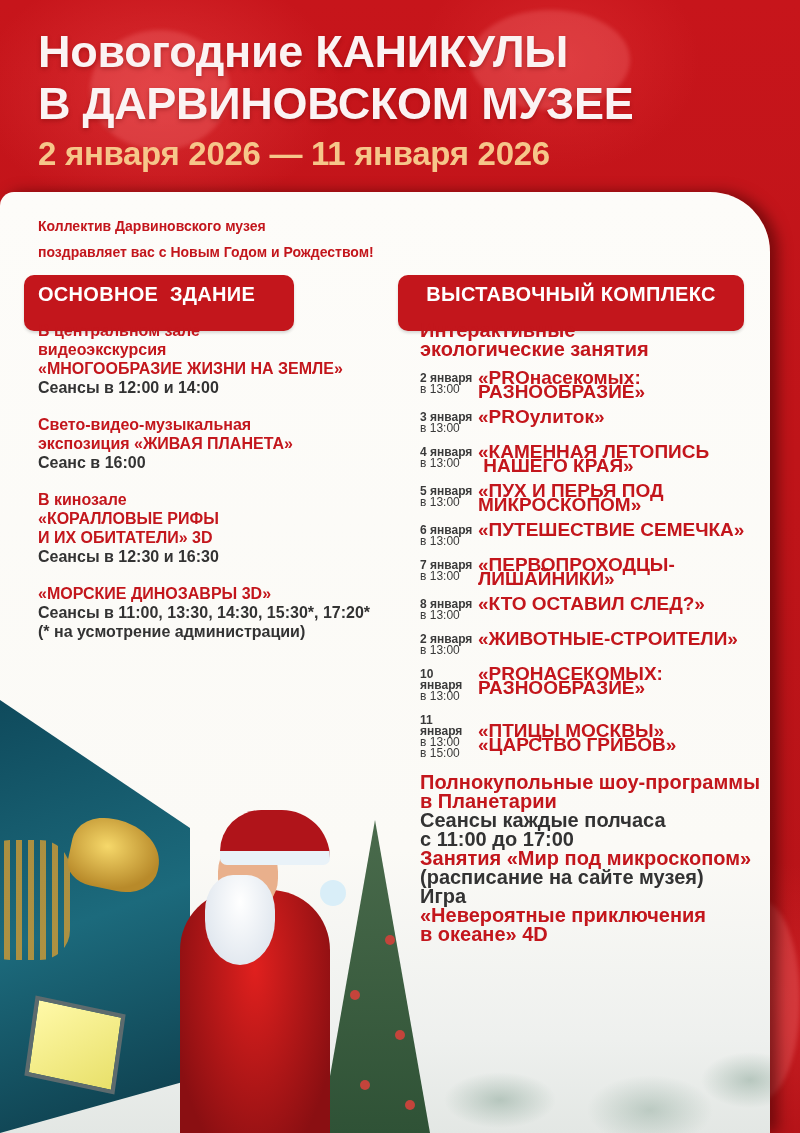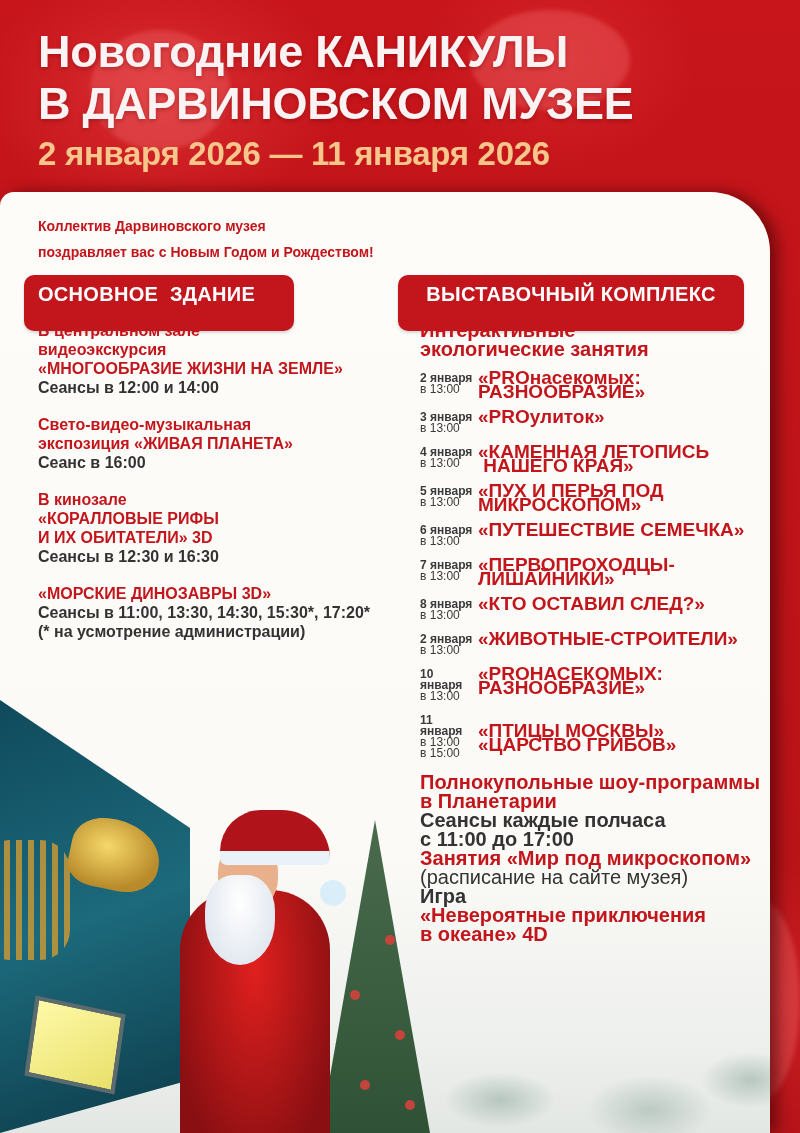--- a/index.html
+++ b/index.html
@@ -63,21 +63,21 @@
   .col-right { position: absolute; left: 420px; top: 321px; width: 350px; }
   .sched { margin-top: 12px; }
   .sched-row { display: flex; margin-bottom: 11px; }
   .sched-date { width: 58px; flex: none; color: #3a3a3a; font-weight: 700; font-size: 12px; line-height: 11px; padding-top: 2px; }
   .sched-date .t { font-weight: 400; }
   .sched-title { color: #c3161c; font-weight: 700; font-size: 19px; line-height: 14px; }
   .sched-row.multi .sched-title { padding-top: 11px; }
 
   .rblock { margin-top: 14px; }
   .rline { font-size: 20px; line-height: 19px; }
-  .light { color: #333; font-weight: 400; }
+  .light { color: #333; font-weight: 700; }
 
   .daily { position: absolute; left: 420px; top: 945px; width: 350px; }
 
   
   .illus { position: absolute; left: 0; top: 700px; width: 430px; height: 433px; overflow: hidden; }
   .showcase {
     position: absolute; left: 0; top: 0; width: 190px; height: 433px;
     background: linear-gradient(160deg, #0f4a5c 0%, #1c6a7c 50%, #0d3a48 100%);
     clip-path: polygon(0 0, 190px 128px, 190px 380px, 0 433px);
   }

